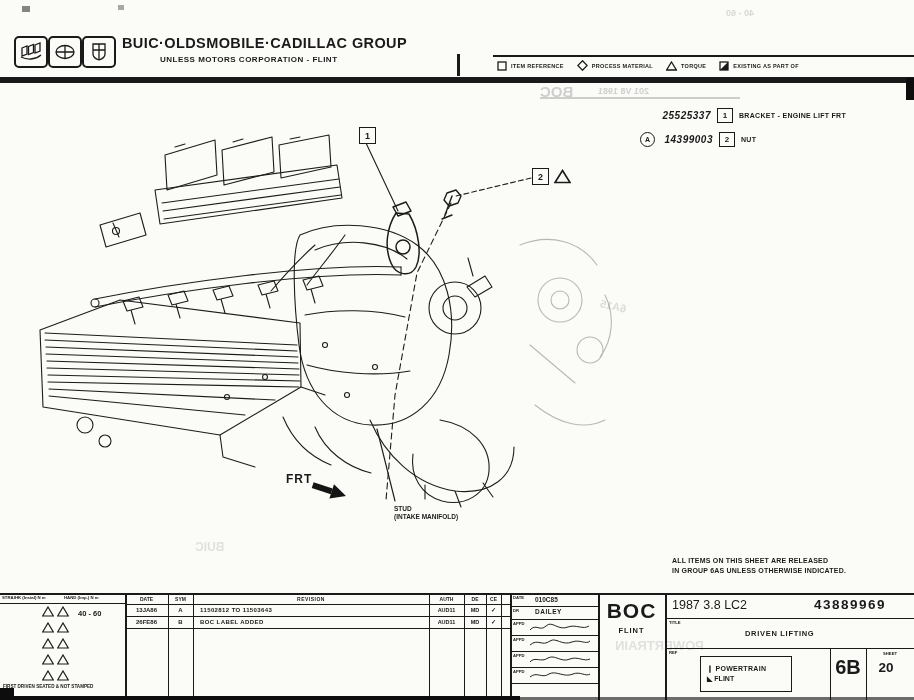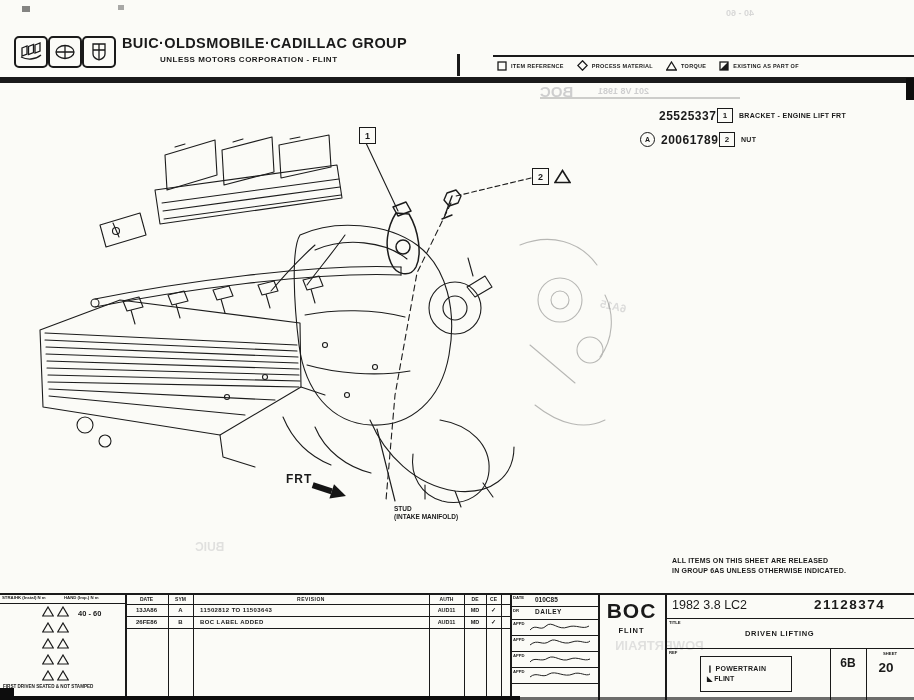--- a/index.html
+++ b/index.html
@@ -9,21 +9,21 @@
   .t{position:absolute;white-space:nowrap;line-height:1.1;}
   .b{font-weight:bold;}
   .hline,.vline{position:absolute;background:#1a1a1a;}
   .ghost{position:absolute;white-space:nowrap;font-weight:bold;color:#4a4a58;transform:scaleX(-1);}
   .logo-box{position:absolute;top:36px;width:30px;height:28px;border:2px solid #1a1a1a;border-radius:5px;
             display:flex;align-items:center;justify-content:center;}
   .legend{position:absolute;left:497px;top:60px;display:flex;gap:13px;align-items:center;}
   .legend-item{display:flex;gap:4px;align-items:center;}
   .legend-label{font-size:5.5px;font-weight:bold;letter-spacing:.3px;}
   .pl-row{display:flex;align-items:center;height:15px;margin-bottom:9px;}
-  .pl-num{width:52px;text-align:right;font-size:12px;font-weight:bold;letter-spacing:.5px;}
+  .pl-num{width:52px;text-align:right;font-size:10px;font-weight:bold;letter-spacing:.5px;font-style:italic;}
   .pl-desc{font-size:7px;font-weight:bold;letter-spacing:.3px;}
   .item-box{width:14px;height:13px;border:1.6px solid #1a1a1a;display:flex;align-items:center;
             justify-content:center;font-size:8px;font-weight:bold;margin:0 6px;flex:none;}
   .marker-circle{width:13px;height:13px;border:1.5px solid #1a1a1a;border-radius:50%;display:flex;
             align-items:center;justify-content:center;font-size:7px;font-weight:bold;margin-right:6px;flex:none;}
   .callout-box{position:absolute;width:15px;height:15px;border:1.7px solid #1a1a1a;display:flex;
             align-items:center;justify-content:center;font-size:9px;font-weight:bold;background:#fbfbf7;}
   .cell{position:absolute;text-align:center;}
   .artifact{position:absolute;background:#0d0d0d;}
 </style>
@@ -104,21 +104,21 @@
 
   <div class="abs" style="left:640px;top:108px;width:270px">
     <div class="pl-row">
       <span style="width:19px"></span>
       <span class="pl-num">25525337</span>
       <span class="item-box">1</span>
       <span class="pl-desc">BRACKET - ENGINE LIFT FRT</span>
     </div>
     <div class="pl-row">
       <span class="marker-circle">A</span>
-      <span class="pl-num">20061789</span>
+      <span class="pl-num">14399003</span>
       <span class="item-box">2</span>
       <span class="pl-desc">NUT</span>
     </div>
   </div>
 
   <svg class="abs" style="left:15px;top:95px" width="640" height="470" viewBox="0 0 640 470">
     <g fill="none" stroke="#1c1c1c" stroke-width="1.1" stroke-linejoin="round" stroke-linecap="round">
       <g>
         <path d="M150,60 L200,45 L202,80 L152,95 Z"></path>
         <path d="M207,55 L257,42 L259,77 L209,90 Z"></path>
@@ -338,39 +338,39 @@
     <svg class="abs" style="left:528px;top:76px" width="64" height="13">
         <path d="M2,8 C9,2 14,10 21,5 C28,1 36,9 45,5 C52,2 58,8 62,5" fill="none" stroke="#222" stroke-width="1"></path>
       </svg>
 
     <div class="cell b" style="left:598px;top:6px;width:67px;font-size:21px;letter-spacing:1px">BOC</div>
     <div class="cell b" style="left:598px;top:33px;width:67px;font-size:7.5px;letter-spacing:1px">FLINT</div>
 
     <div class="hline" style="left:665px;top:25px;width:249px;height:1px"></div>
     <div class="hline" style="left:665px;top:55px;width:249px;height:1px"></div>
 
-    <div class="t" style="left:672px;top:6px;font-size:12.5px">1982 3.8 LC2</div>
-    <div class="t b" style="left:814px;top:5px;font-size:13.5px;letter-spacing:1.5px">21128374</div>
+    <div class="t" style="left:672px;top:6px;font-size:12.5px">1987 3.8 LC2</div>
+    <div class="t b" style="left:814px;top:5px;font-size:13.5px;letter-spacing:1.5px">43889969</div>
 
     <div class="t b" style="left:669px;top:28px;font-size:4.2px">TITLE</div>
     <div class="t b" style="left:745px;top:37px;font-size:7.5px;letter-spacing:.7px">DRIVEN LIFTING</div>
 
     <div class="t b" style="left:669px;top:58px;font-size:4.2px">REF</div>
 
     <div class="abs" style="left:700px;top:63px;width:92px;height:36px;border:1.5px solid #1a1a1a;
                 display:flex;flex-direction:column;justify-content:center;padding-left:6px;box-sizing:border-box">
       <div style="font-size:7px;font-weight:bold;letter-spacing:.3px">
         <span>❙ </span><span>POWERTRAIN</span>
       </div>
       <div style="font-size:7px;font-weight:bold;margin-top:2px">
         <span>◣ </span><span>FLINT</span>
       </div>
     </div>
 
-    <div class="cell b" style="left:830px;top:63px;width:36px;font-size:12px">6B</div>
+    <div class="cell b" style="left:830px;top:63px;width:36px;font-size:20px">6B</div>
     <div class="cell b" style="left:866px;top:58px;width:48px;font-size:4.2px">SHEET</div>
     <div class="cell b" style="left:866px;top:67px;width:40px;font-size:13.5px">20</div>
   </div>
 
   <div class="artifact" style="left:0;top:688px;width:14px;height:12px"></div>
   <div class="artifact" style="left:0;top:696px;width:520px;height:4px"></div>
   <div class="artifact" style="left:520px;top:697px;width:394px;height:3px;opacity:.6"></div>
 
 </div>
 

